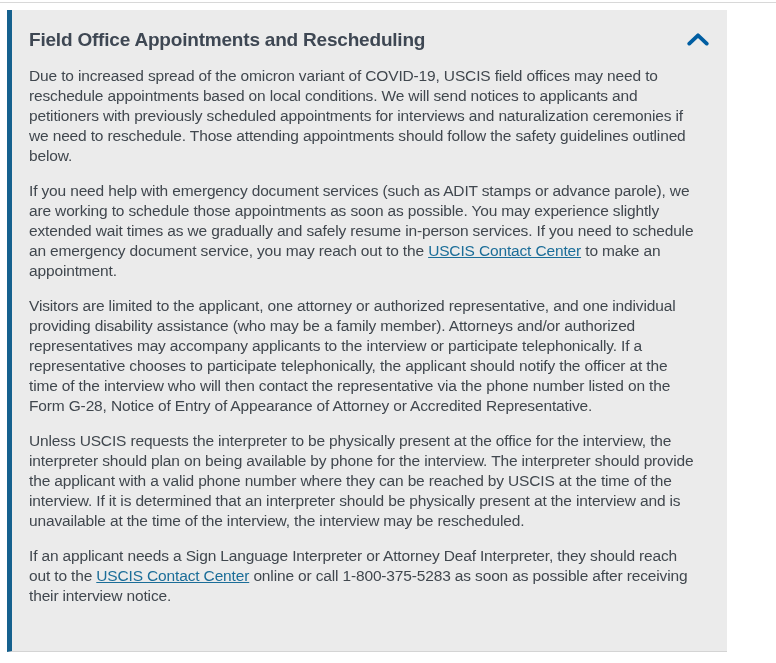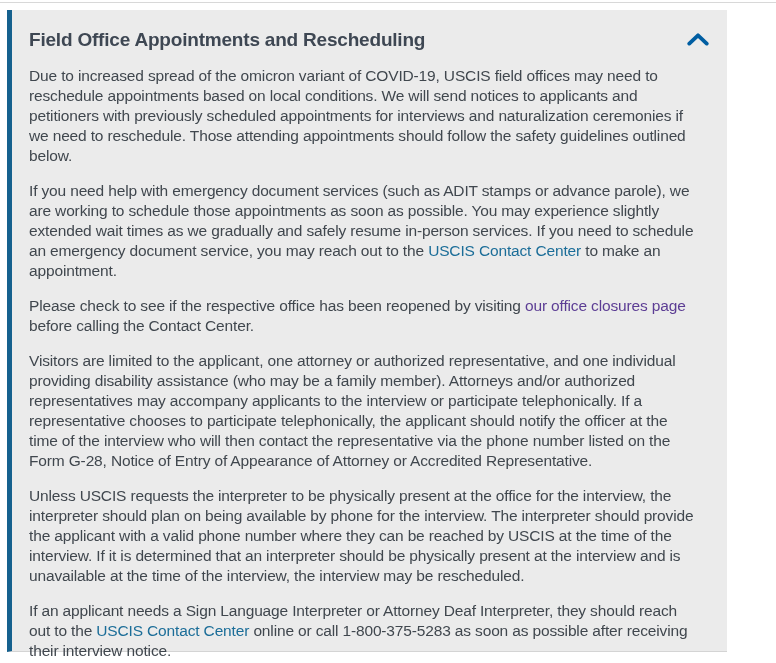--- a/index.html
+++ b/index.html
@@ -46,20 +46,21 @@
     padding: 15px 20px 22px 17px;
     font-size: 15.5px;
     line-height: 20px;
     letter-spacing: -0.15px;
     color: #40474e;
   }
   .accordion-body p { margin: 0 12px 15px 0; }
   .accordion-body p:last-child { margin-bottom: 0; }
   a.link {
     color: #1b6d98;
+    text-decoration: underline;
     cursor: pointer;
   }
   a.link.visited { color: #5c3d94; }
 </style>
 </head>
 <body>
 
 <div class="top-rule"></div>
 
 <section class="accordion">
@@ -76,23 +77,20 @@
   <div class="accordion-body">
 
     <p>
       <span>Due to increased spread of the omicron variant of COVID-19, USCIS field offices may need to reschedule appointments based on local conditions. We will send notices to applicants and petitioners with previously scheduled appointments for interviews and naturalization ceremonies if we need to reschedule. Those attending appointments should follow the safety guidelines outlined below.</span>
     </p>
 
     <p>
       <span>If you need help with emergency document services (such as ADIT stamps or advance parole), we are working to schedule those appointments as soon as possible. You may experience slightly extended wait times as we gradually and safely resume in-person services. If you need to schedule an emergency document service, you may reach out to the </span><a class="link">USCIS Contact Center</a><span> to make an appointment.</span>
     </p>
 
-    <p>
-      <span>Please check to see if the respective office has been reopened by visiting </span><a class="link visited">our office closures page</a><span> before calling the Contact Center.</span>
-    </p>
 
     <p>
       <span>Visitors are limited to the applicant, one attorney or authorized representative, and one individual providing disability assistance (who may be a family member). Attorneys and/or authorized representatives may accompany applicants to the interview or participate telephonically. If a representative chooses to participate telephonically, the applicant should notify the officer at the time of the interview who will then contact the representative via the phone number listed on the Form G-28, Notice of Entry of Appearance of Attorney or Accredited Representative.</span>
     </p>
 
     <p>
       <span>Unless USCIS requests the interpreter to be physically present at the office for the interview, the interpreter should plan on being available by phone for the interview. The interpreter should provide the applicant with a valid phone number where they can be reached by USCIS at the time of the interview. If it is determined that an interpreter should be physically present at the interview and is unavailable at the time of the interview, the interview may be rescheduled.</span>
     </p>
 
     <p>

